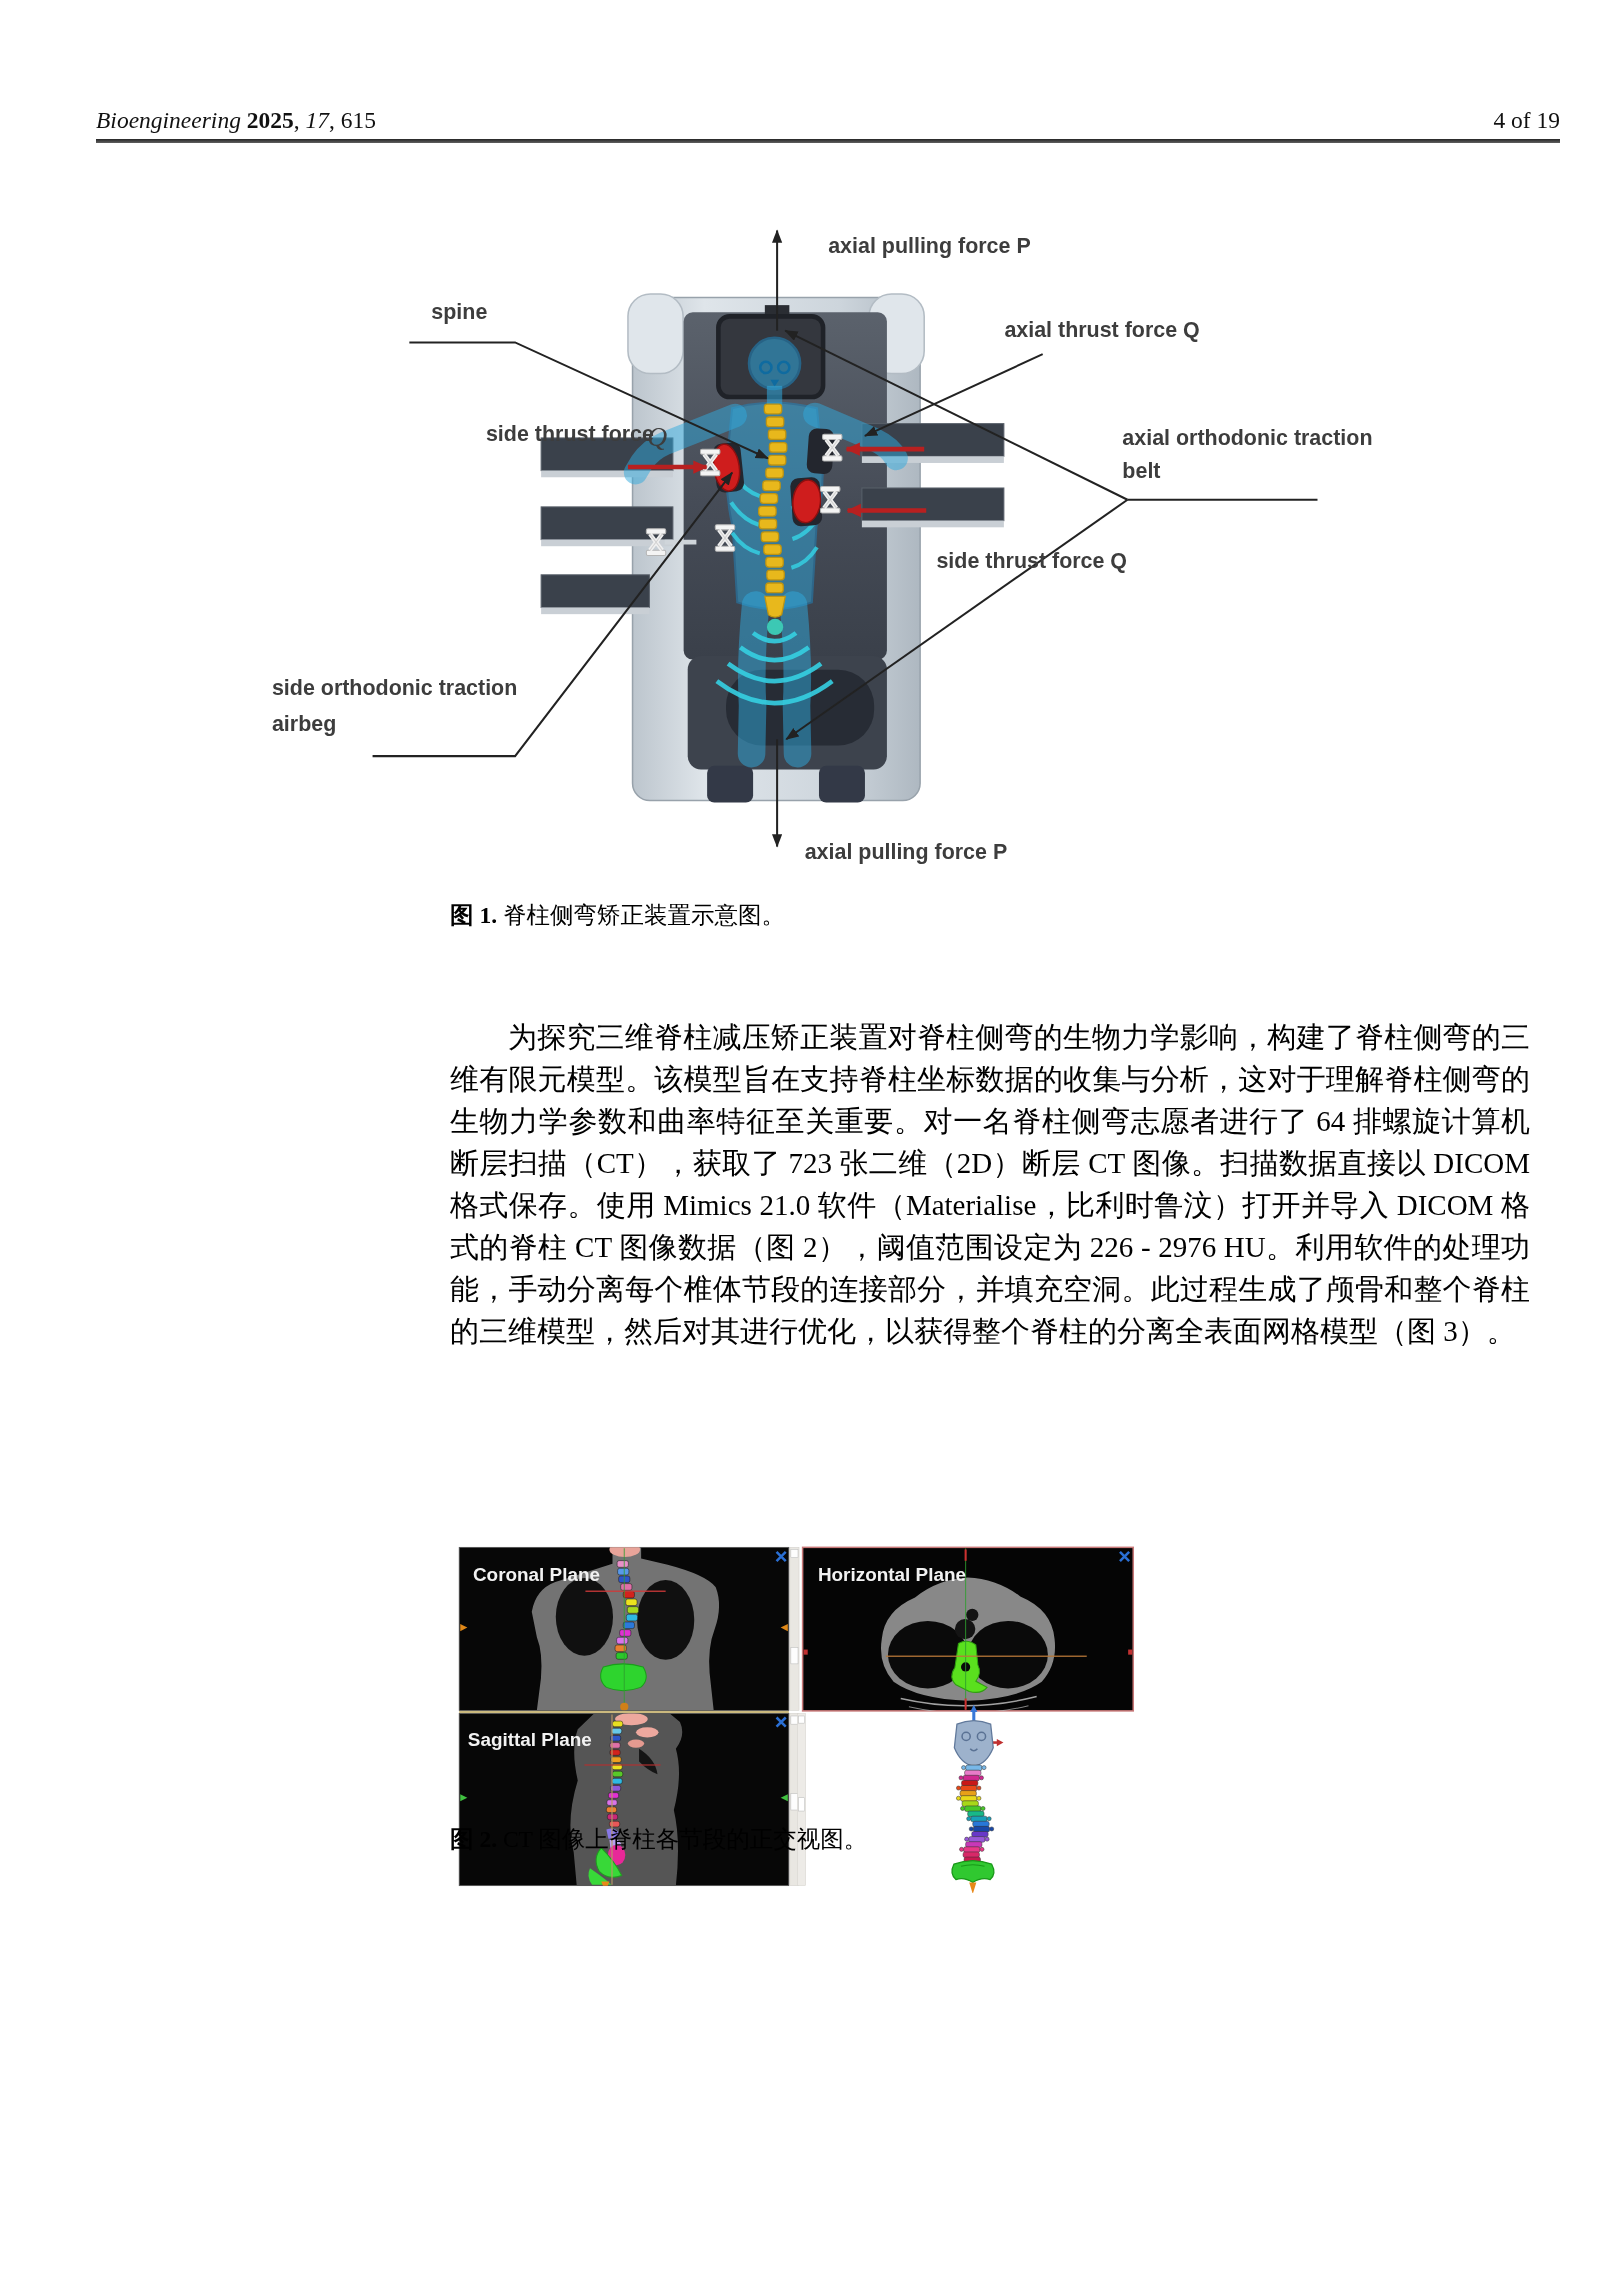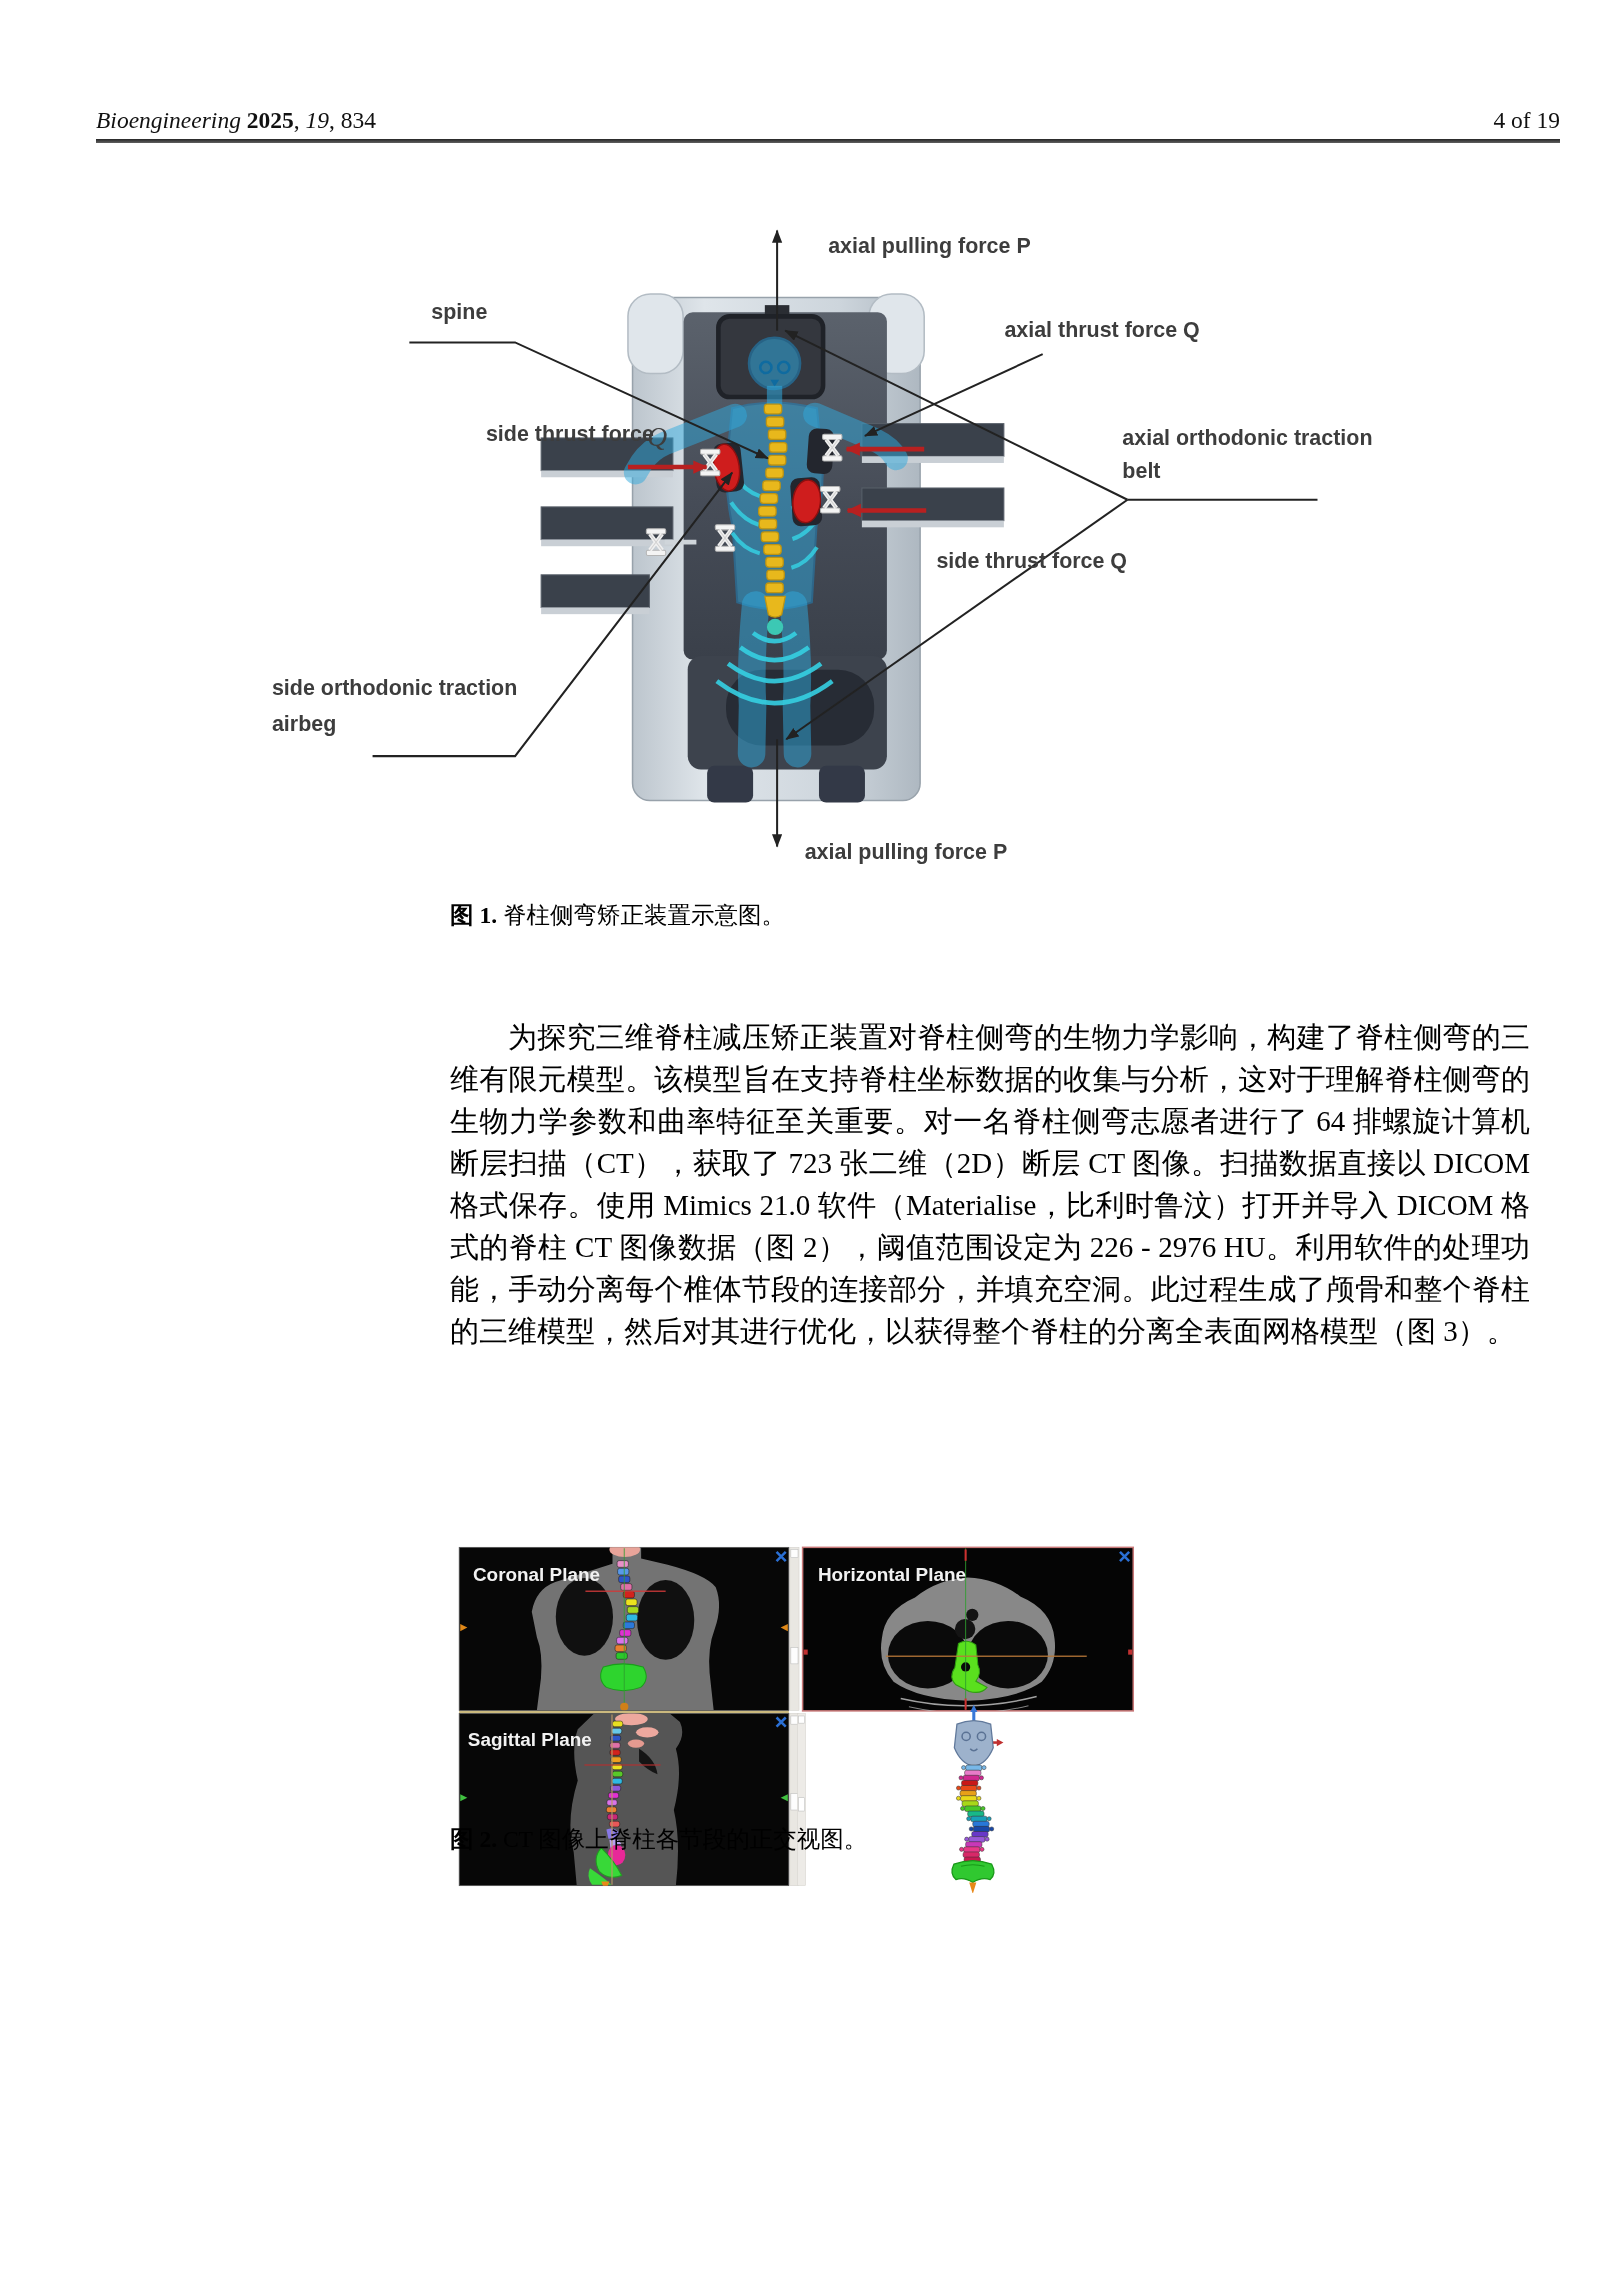--- a/index.html
+++ b/index.html
@@ -47,21 +47,21 @@
   }
   svg text { user-select: none; }
   .figlbl { font-family: "Liberation Sans", "DejaVu Sans", sans-serif; font-weight: 700; fill: #3d3d3d; font-size: 42px; }
   .panlbl { font-family: "Liberation Sans", "DejaVu Sans", sans-serif; font-weight: 700; fill: #f2f2f2; font-size: 37px; }
 </style>
 </head>
 <body>
 
 <div class="page">
 
-  <div class="hdr-left"><span class="it">Bioengineering</span><span class="bd"> 2025</span><span>, </span><span class="it">19</span><span>, 834</span></div>
+  <div class="hdr-left"><span class="it">Bioengineering</span><span class="bd"> 2025</span><span>, </span><span class="it">17</span><span>, 615</span></div>
   <div class="hdr-right">4 of 19</div>
   <div class="hdr-rule"></div>
 
   <svg class="fig1-svg" viewBox="450 400 2400 1300">
     <defs>
       <linearGradient id="frameGrad" x1="0" y1="0" x2="1" y2="0">
         <stop offset="0" stop-color="#bcc5cd"></stop>
           <stop offset="0.25" stop-color="#dfe5ea"></stop>
         <stop offset="0.72" stop-color="#cdd5dc"></stop>
           <stop offset="1" stop-color="#aeb8c1"></stop>

